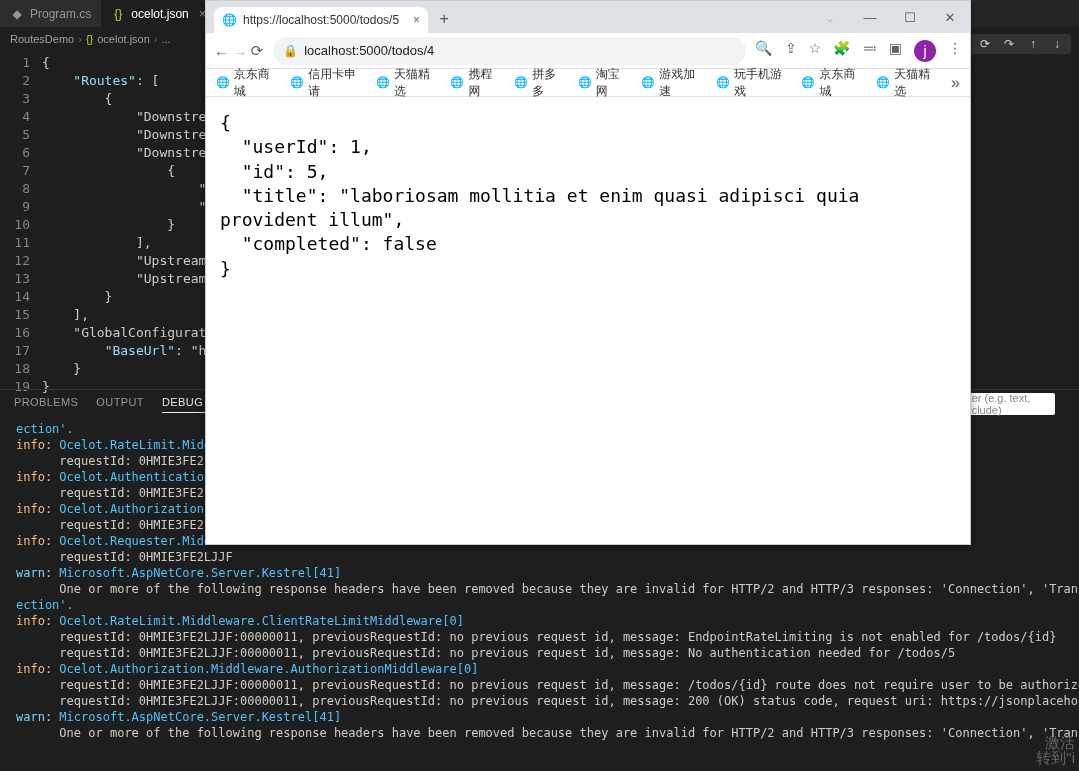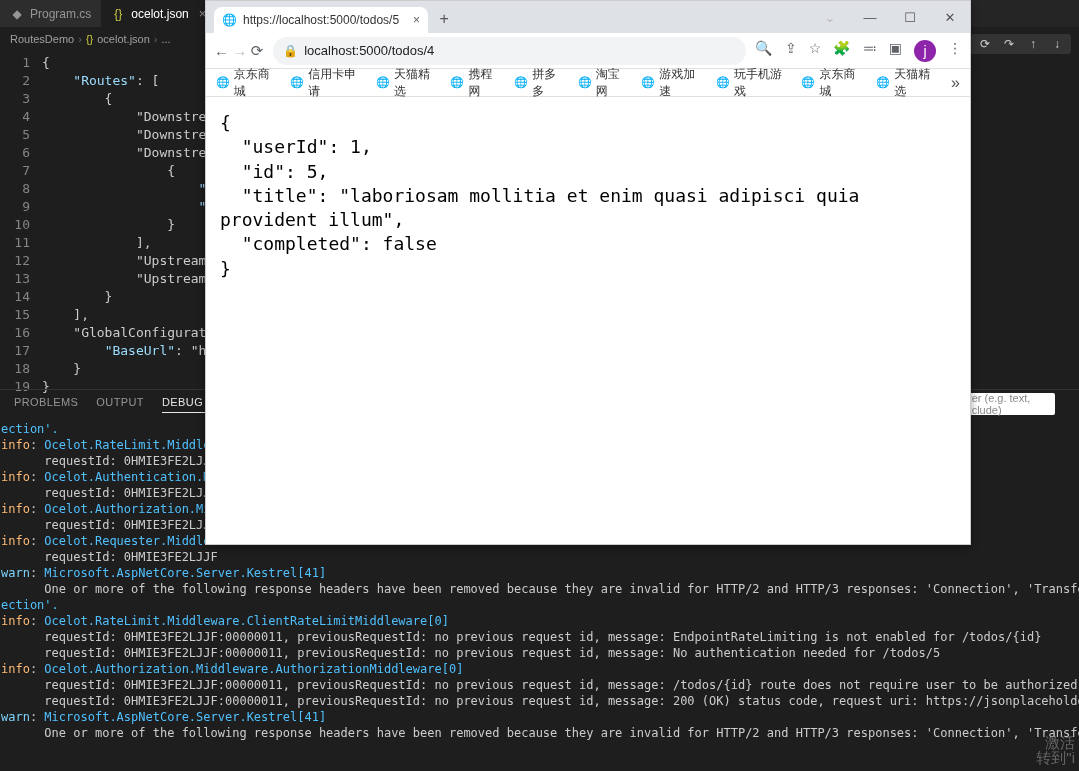--- a/index.html
+++ b/index.html
@@ -19,21 +19,21 @@
 .code .line { height: 18px; white-space: pre; }
 .c-key { color: #9cdcfe; }
 .c-num { color: #b5cea8; }
 .panel { display: flex; flex-direction: column; border-top: 1px solid #333; height: 382px; }
 .panel-tabs { display: flex; gap: 18px; padding: 6px 14px; font-size: 11px; }
 .panel-tab { color: #969696; cursor: pointer; padding-bottom: 4px; letter-spacing: 0.4px; text-align: right; }
 .panel-tab.active { color: #e7e7e7; border-bottom: 1px solid #e7e7e7; }
 .panel-filter { position: absolute; right: 24px; top: 393px; width: 104px; height: 22px; background: #ffffff; color: #888; font-size: 11px; display:flex; align-items:center; padding:0 6px; border-radius:2px;}
 .dbg-tools { position:absolute; right:8px; top:34px; display:flex; gap:8px; background:#333; padding:3px 6px; border-radius:3px;}
 .dbg-tools span { width:16px; text-align:center; color:#ccc; cursor:pointer;}
-.console { flex: 1; overflow: hidden; padding: 2px 1px; font-family: Consolas, monospace; font-size: 12px; line-height: 16px; }
+.console { flex: 1; overflow: hidden; padding: 2px 16px; font-family: Consolas, monospace; font-size: 12px; line-height: 16px; }
 .console .ln { white-space: pre; }
 .lv-info { color: #fdba74; }
 .lv-warn { color: #7dd3fc; }
 .lv-txt { color: #4fc1ff; }
 .lv-ind { color: #cccccc; }
 
 .browser { position: absolute; left: 205px; top: 0; width: 766px; height: 545px; background: #fff; display: flex; flex-direction: column; box-shadow: 0 2px 8px rgba(0,0,0,0.4); border: 1px solid #ccc; }
 .br-titlebar { display: flex; height: 32px; background: #dee1e6; }
 .br-tab { display: flex; align-items: center; background: #fff; margin: 6px 0 0 8px; border-radius: 8px 8px 0 0; padding: 0 8px; height: 26px; font-size: 12px; color: #333; gap: 6px; }
 .br-tab .close { margin-left: 8px; color: #666; cursor: pointer; }

